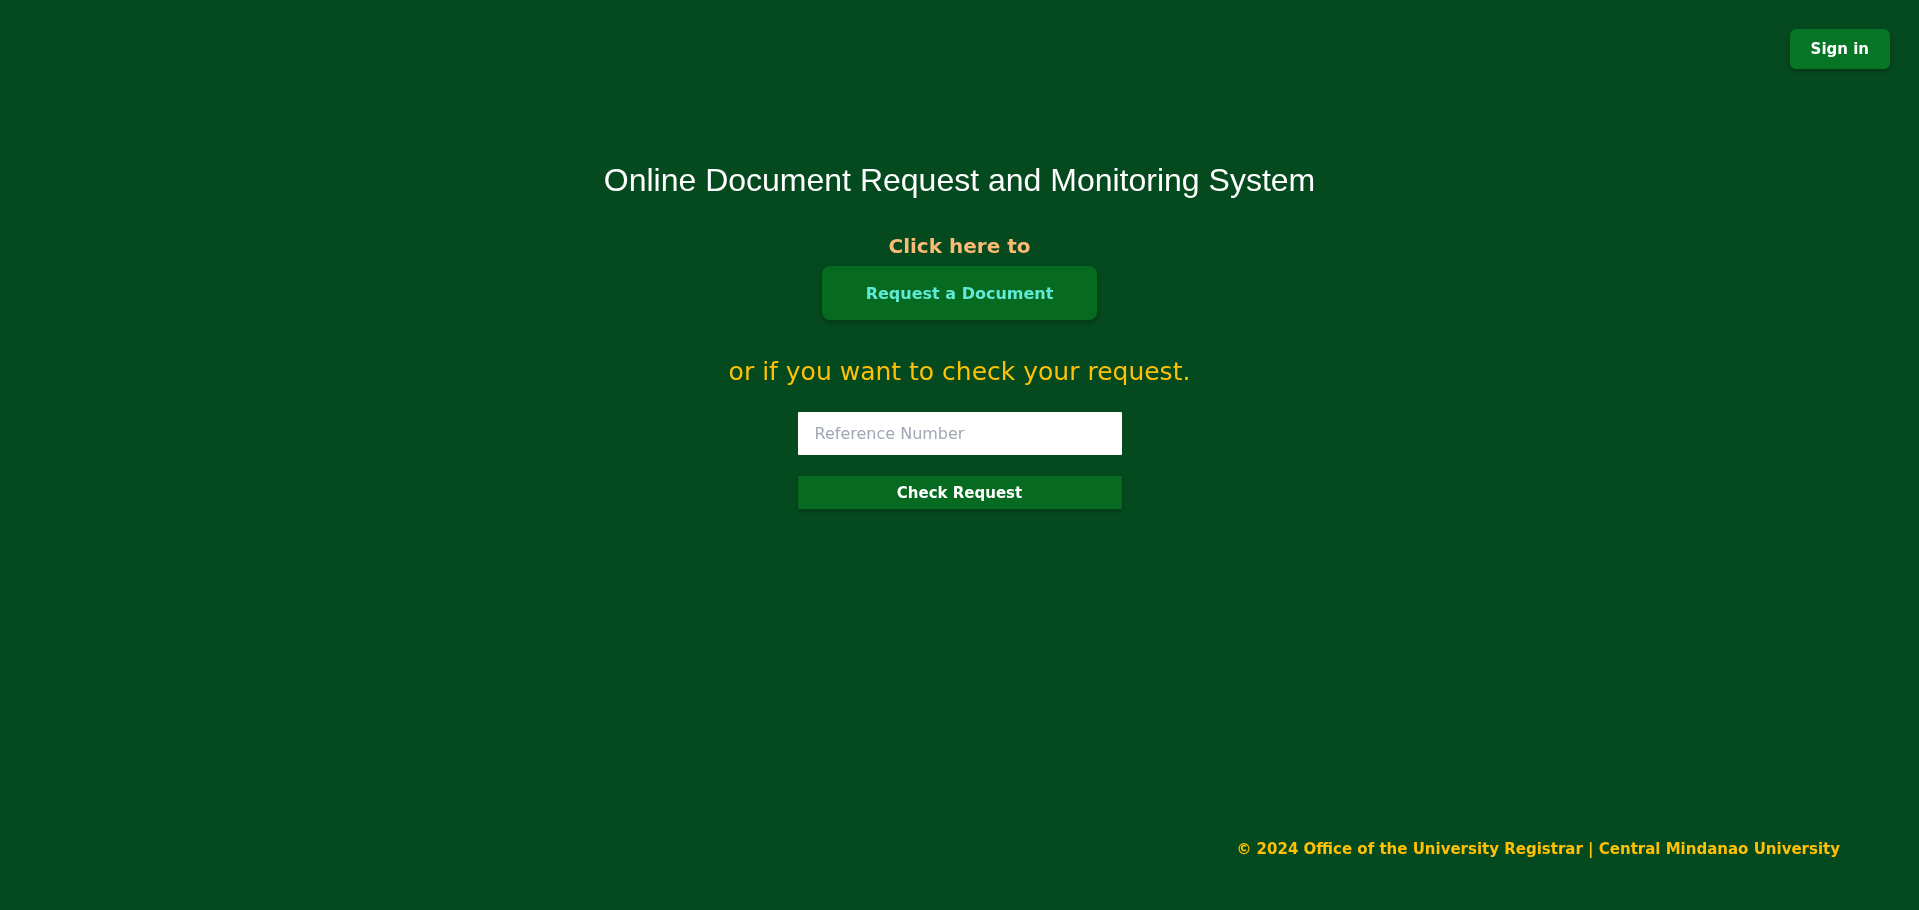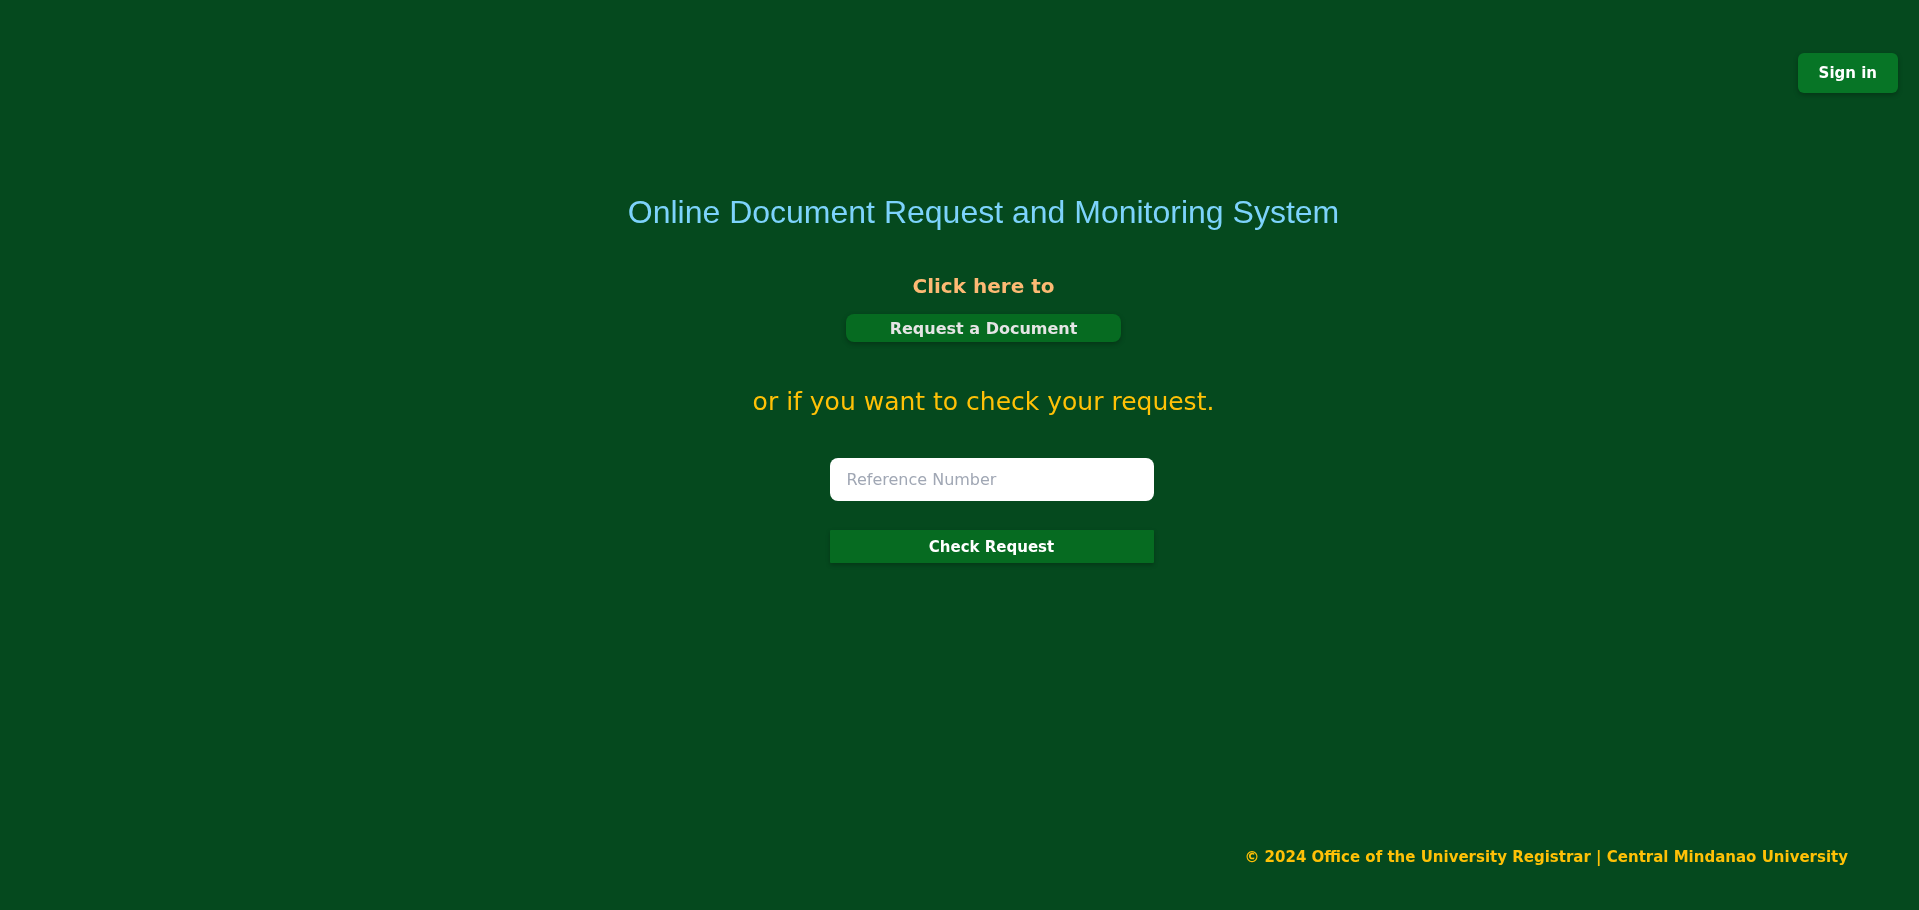--- a/index.html
+++ b/index.html
@@ -1,15 +1,15 @@
 <!DOCTYPE html>
 <html><head>
 <meta charset="utf-8">
 <style>
-  * { margin: 8px; padding: 0; box-sizing: border-box; }
+  * { margin: 0; padding: 0; box-sizing: border-box; }
   html, body {
     width: 1919px; height: 910px;
     overflow: hidden;
   }
   body {
     background: #05491E;
     font-family: "DejaVu Sans", "Liberation Sans", sans-serif;
     position: relative;
   }
 
@@ -36,37 +36,37 @@
     width: 100%;
     padding-top: 162px;
     display: flex;
     flex-direction: column;
     align-items: center;
   }
   .page-title {
     font-family: "Liberation Sans", sans-serif;
     font-size: 32px;
     font-weight: 400;
-    color: #7dd3fc;
+    color: #ffffff;
     line-height: 36px;
     text-align: center;
   }
   .cta-intro {
     margin-top: 36px;
     font-size: 20px;
     font-weight: bold;
     color: #fdba74;
     line-height: 24px;
   }
   .request-btn {
     margin-top: 8px;
-    height: 28px;
+    height: 54px;
     padding: 0 44px;
     background: #066B21;
-    color: #e5e5e5;
+    color: #5eead4;
     border: none;
     border-radius: 8px;
     font-family: "DejaVu Sans", sans-serif;
     font-size: 16px;
     font-weight: bold;
     cursor: pointer;
     box-shadow: 0 2px 5px rgba(0,0,0,0.28);
   }
   .check-intro {
     margin-top: 40px;
@@ -78,21 +78,21 @@
   .check-form {
     margin-top: 28px;
     width: 324px;
     display: flex;
     flex-direction: column;
   }
   .text-input {
     width: 100%;
     height: 43px;
     border: none;
-    border-radius: 8px;
+    border-radius: 1px;
     background: #ffffff;
     padding: 0 17px;
     font-family: "DejaVu Sans", sans-serif;
     font-size: 16px;
     color: #333333;
     outline: none;
   }
   .text-input::placeholder {
     color: #A0A7B4;
     opacity: 1;

